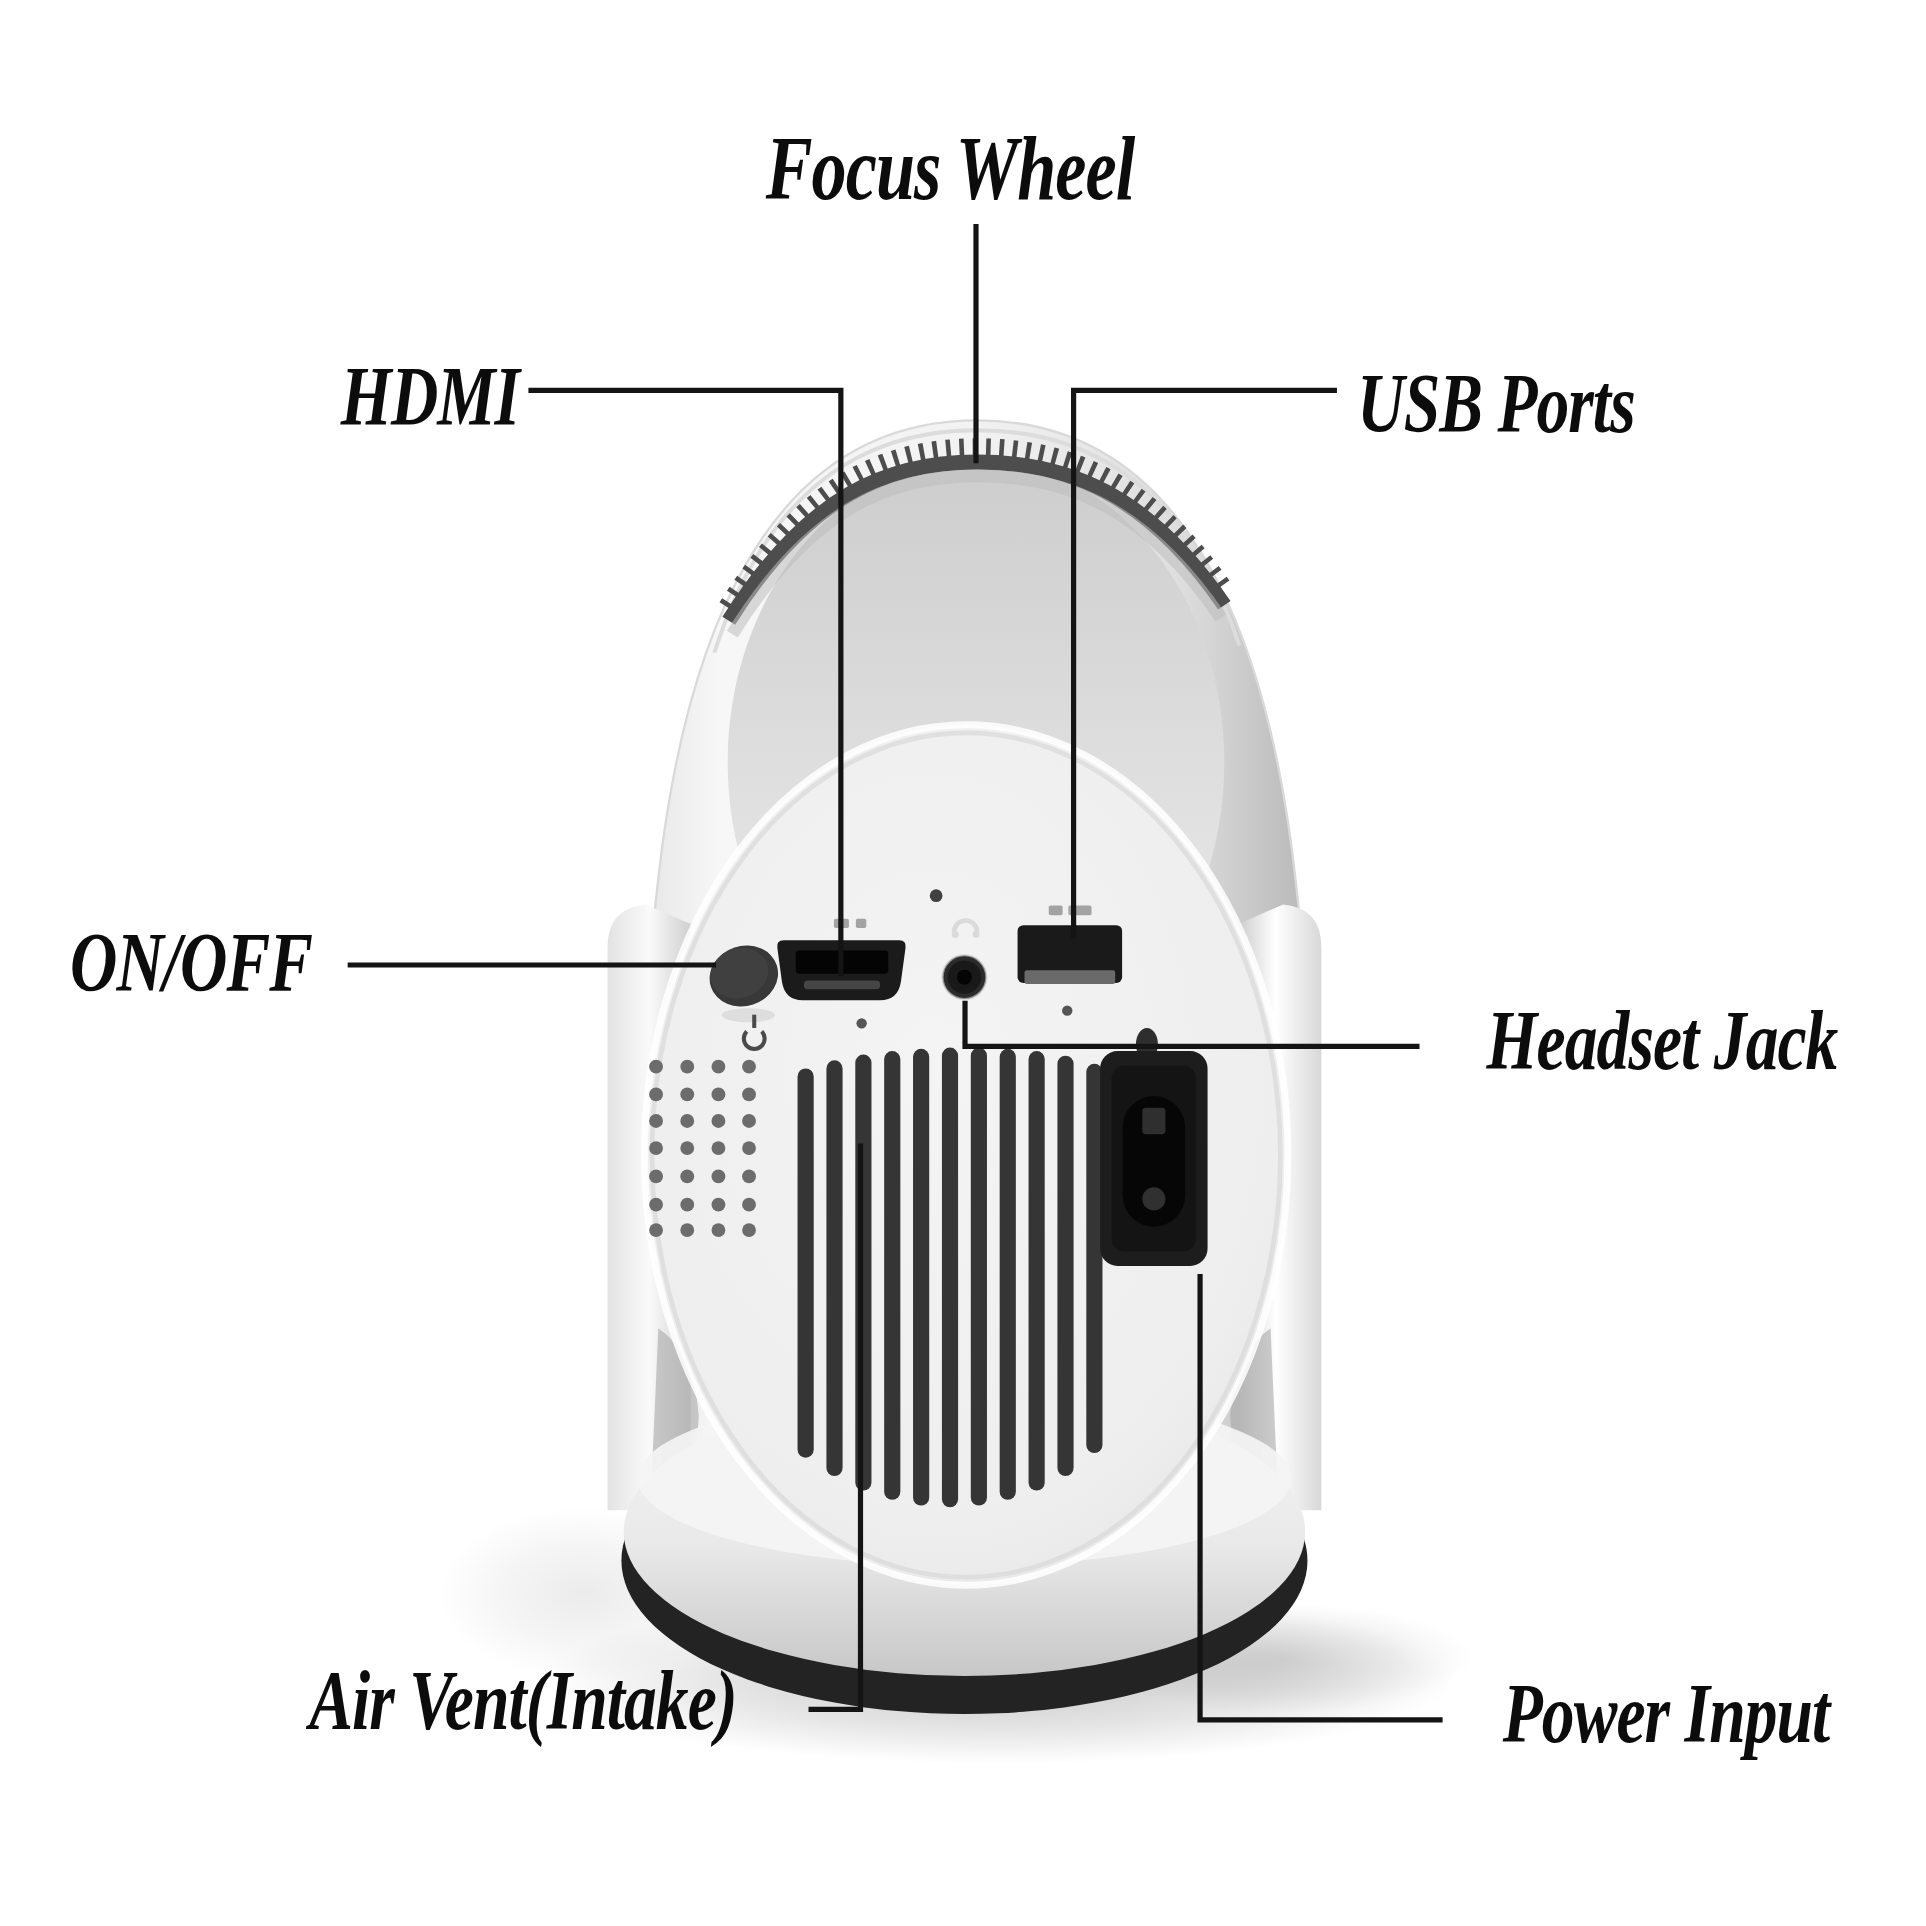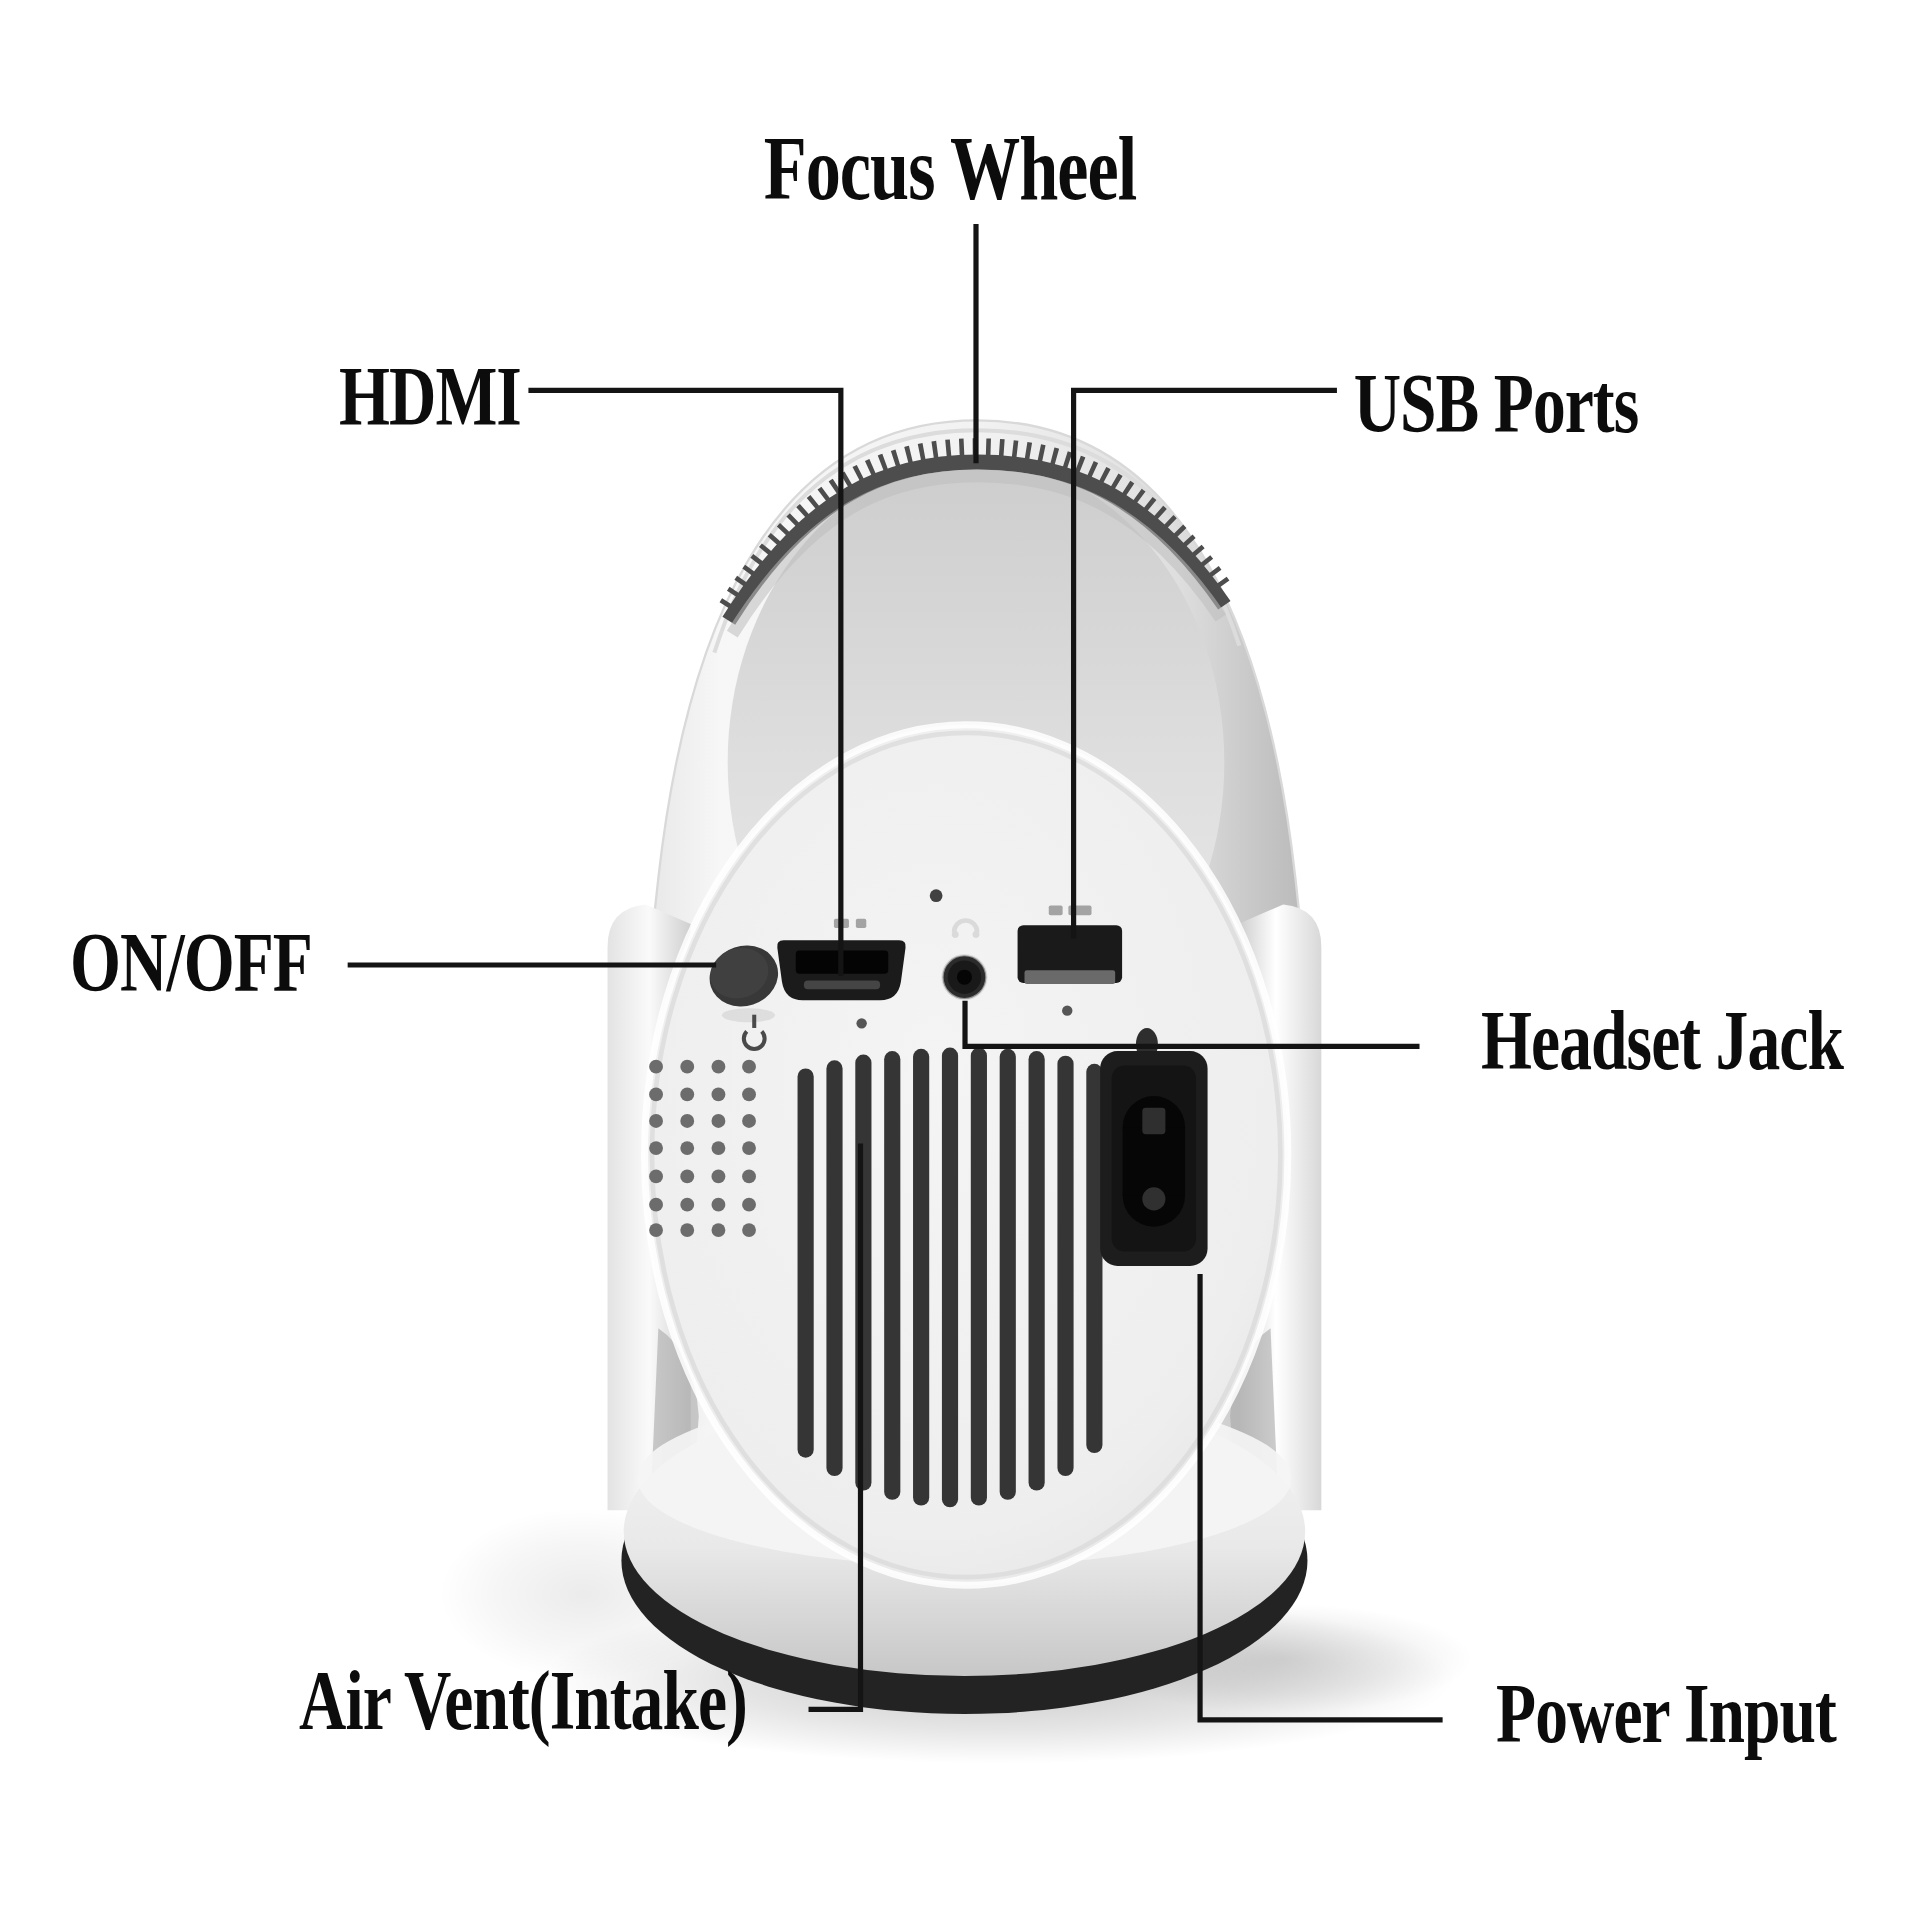--- a/index.html
+++ b/index.html
@@ -1,19 +1,20 @@
 <!DOCTYPE html>
 <html style="font-size:9.2px"><head>
 <meta charset="utf-8">
 <style>
   html,body{margin:0;padding:0;background:#ffffff;}
   #stage{
     position:relative;width:1886px;height:1926px;overflow:hidden;
     background:#ffffff;
     font-family:"Liberation Serif","DejaVu Serif",serif;
+    font-style:italic;
   }
   #artwork{position:absolute;left:0;top:0;width:1926px;height:1926px;display:block;}
   .callout{
     position:absolute;
     transform:translate(-50%,-50%) scaleX(0.78);
     font-weight:700;
     font-size:84px;
     line-height:1;
     color:#0c0c0c;
     white-space:nowrap;

